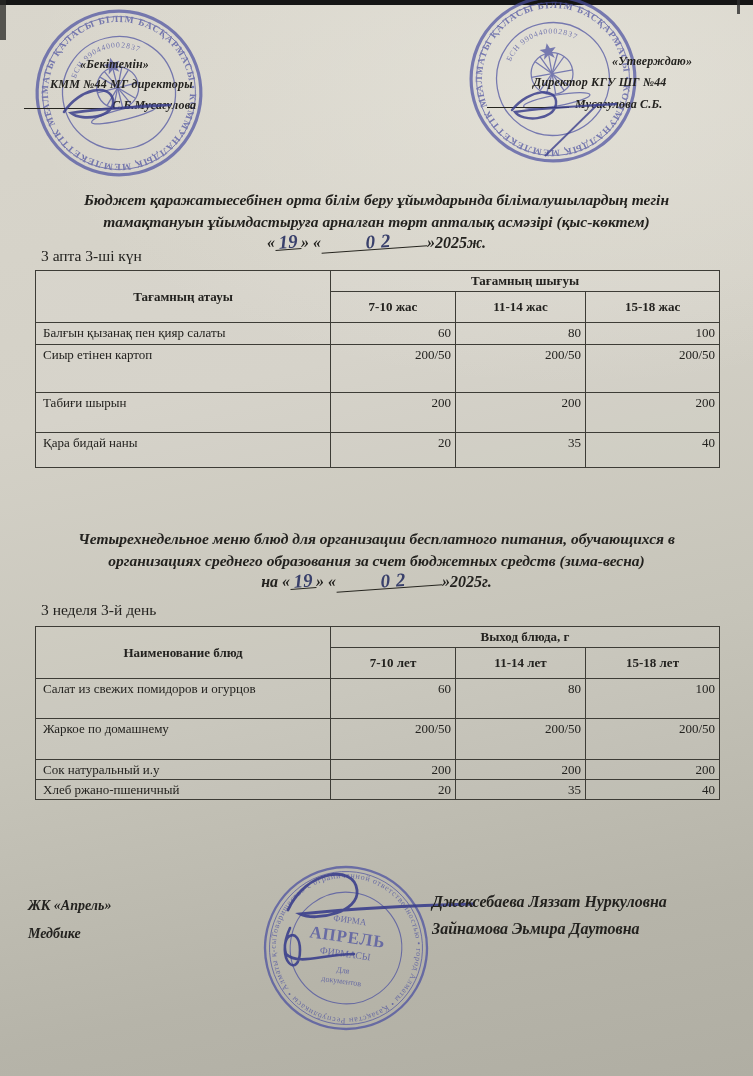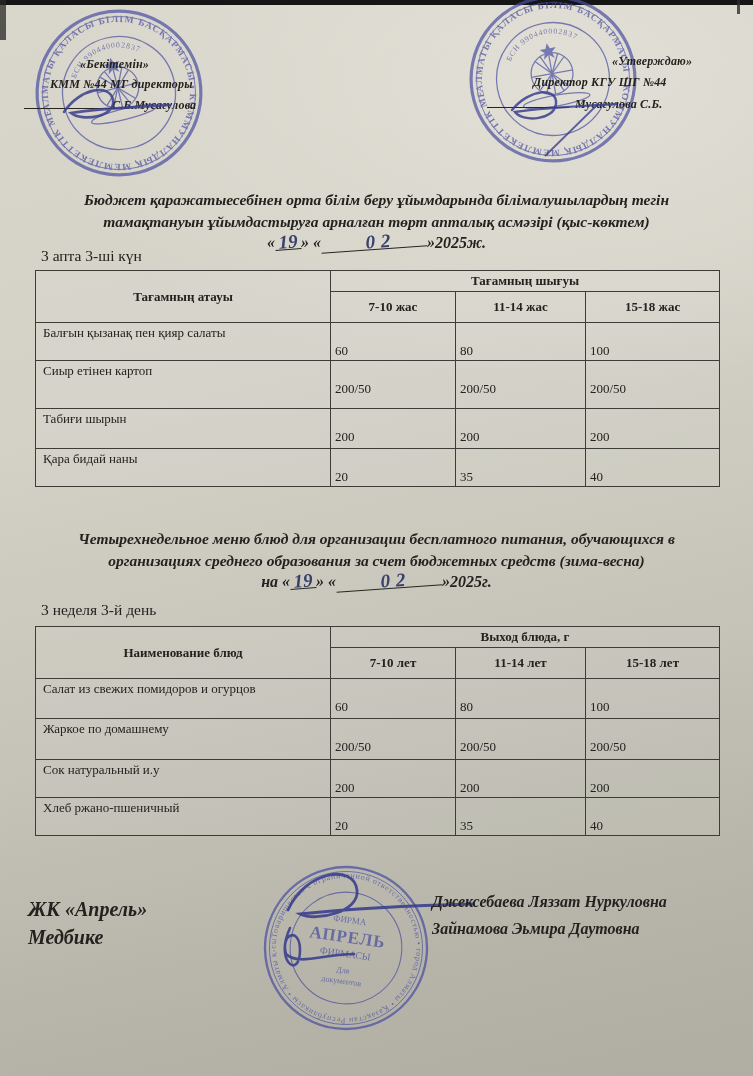--- a/index.html
+++ b/index.html
@@ -35,34 +35,34 @@
   .hand-month{min-width:92px;letter-spacing:6px;padding-left:14px;}
 
   .day-label{font-weight:normal;font-size:15.5px;white-space:nowrap;}
 
   table.menu{border-collapse:collapse;table-layout:fixed;width:684px;background:rgba(255,255,255,.06);}
   table.menu th, table.menu td{
     border:1.6px solid #3d3c36;
     font-size:13px;padding:1px 4px;overflow:hidden;
   }
   table.menu th{font-weight:bold;text-align:center;}
-  table.menu td.val{text-align:left;vertical-align:top;padding-top:20px;}
+  table.menu td.val{text-align:right;vertical-align:top;padding-top:2px;}
   table.menu td.name{text-align:left;vertical-align:top;padding-left:7px;padding-top:2px;}
   col.c-name{width:295px;} col.c-v1{width:125px;} col.c-v2{width:130px;} col.c-v3{width:134px;}
   tr.hr1{height:21px;} tr.hr2{height:31px;}
   table.kk tbody tr:nth-child(1){height:22px;}
   table.kk tbody tr:nth-child(2){height:48px;}
   table.kk tbody tr:nth-child(3){height:40px;}
   table.kk tbody tr:nth-child(4){height:35px;}
   table.ru tbody tr:nth-child(1){height:40px;}
   table.ru tbody tr:nth-child(2){height:41px;}
   table.ru tbody tr:nth-child(3){height:20px;}
   table.ru tbody tr:nth-child(4){height:18px;}
 
-  .footer-org{font-weight:bold;font-style:italic;font-size:20px;white-space:nowrap;}
+  .footer-org{font-weight:bold;font-style:italic;font-size:14px;white-space:nowrap;}
   .footer-name{font-weight:bold;font-style:italic;font-size:16px;white-space:nowrap;}
 
   .stamp{opacity:.88;}
   svg text{font-family:"Liberation Serif", serif;}
 </style>
 </head>
 <body>
 
 <div class="photo">
   <div class="top-edge"></div>

